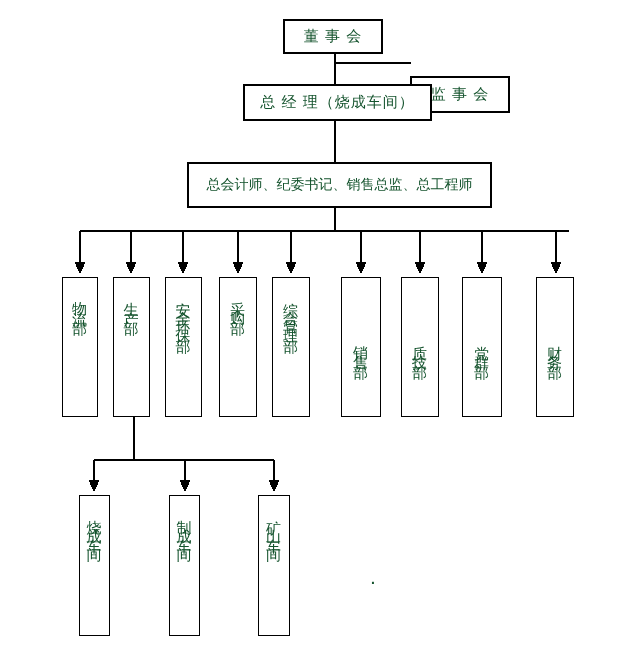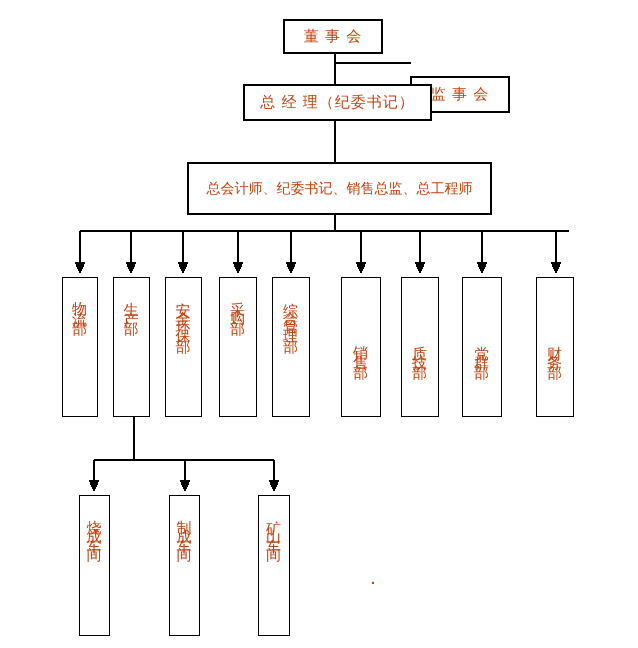--- a/index.html
+++ b/index.html
@@ -6,21 +6,21 @@
     margin: 0;
     padding: 0;
     background: #ffffff;
   }
   .canvas {
     position: relative;
     width: 638px;
     height: 648px;
     background: #ffffff;
     font-family: "Liberation Sans", "DejaVu Sans", sans-serif;
-    color: #c2410c;
+    color: #14532d;
     overflow: hidden;
   }
   .lines {
     position: absolute;
     left: 0;
     top: 0;
     z-index: 0;
   }
   .box {
     position: absolute;
@@ -33,21 +33,21 @@
     z-index: 1;
   }
   .h-box span {
     font-size: 15px;
     white-space: nowrap;
     letter-spacing: 1px;
   }
   .box-board       { left: 283px; top: 19px;  width: 100px; height: 35px; }
   .box-supervisory { left: 410px; top: 36px;  width: 100px; height: 37px; margin-top: 40px; }
   .box-gm          { left: 243px; top: 84px;  width: 189px; height: 37px; }
-  .box-executives  { left: 187px; top: 162px; width: 305px; height: 53px; }
+  .box-executives  { left: 187px; top: 162px; width: 305px; height: 46px; }
   .box-executives span { font-size: 14px; letter-spacing: 0; }
 
   .v-box {
     border-width: 1.5px;
     justify-content: center;
     align-items: flex-start;
   }
   .v-box span {
     writing-mode: vertical-lr;
     text-orientation: upright;
@@ -139,21 +139,21 @@
 
   <div class="box h-box box-board">
     <span>董 事 会</span>
   </div>
 
   <div class="box h-box box-supervisory">
     <span>监 事 会</span>
   </div>
 
   <div class="box h-box box-gm">
-    <span>总 经 理（纪委书记）</span>
+    <span>总 经 理（烧成车间）</span>
   </div>
 
   <div class="box h-box box-executives">
     <span>总会计师、纪委书记、销售总监、总工程师</span>
   </div>
 
   <div class="box v-box v-top dept dept-1">
     <span>物流部</span>
   </div>
   <div class="box v-box v-top dept dept-2">

